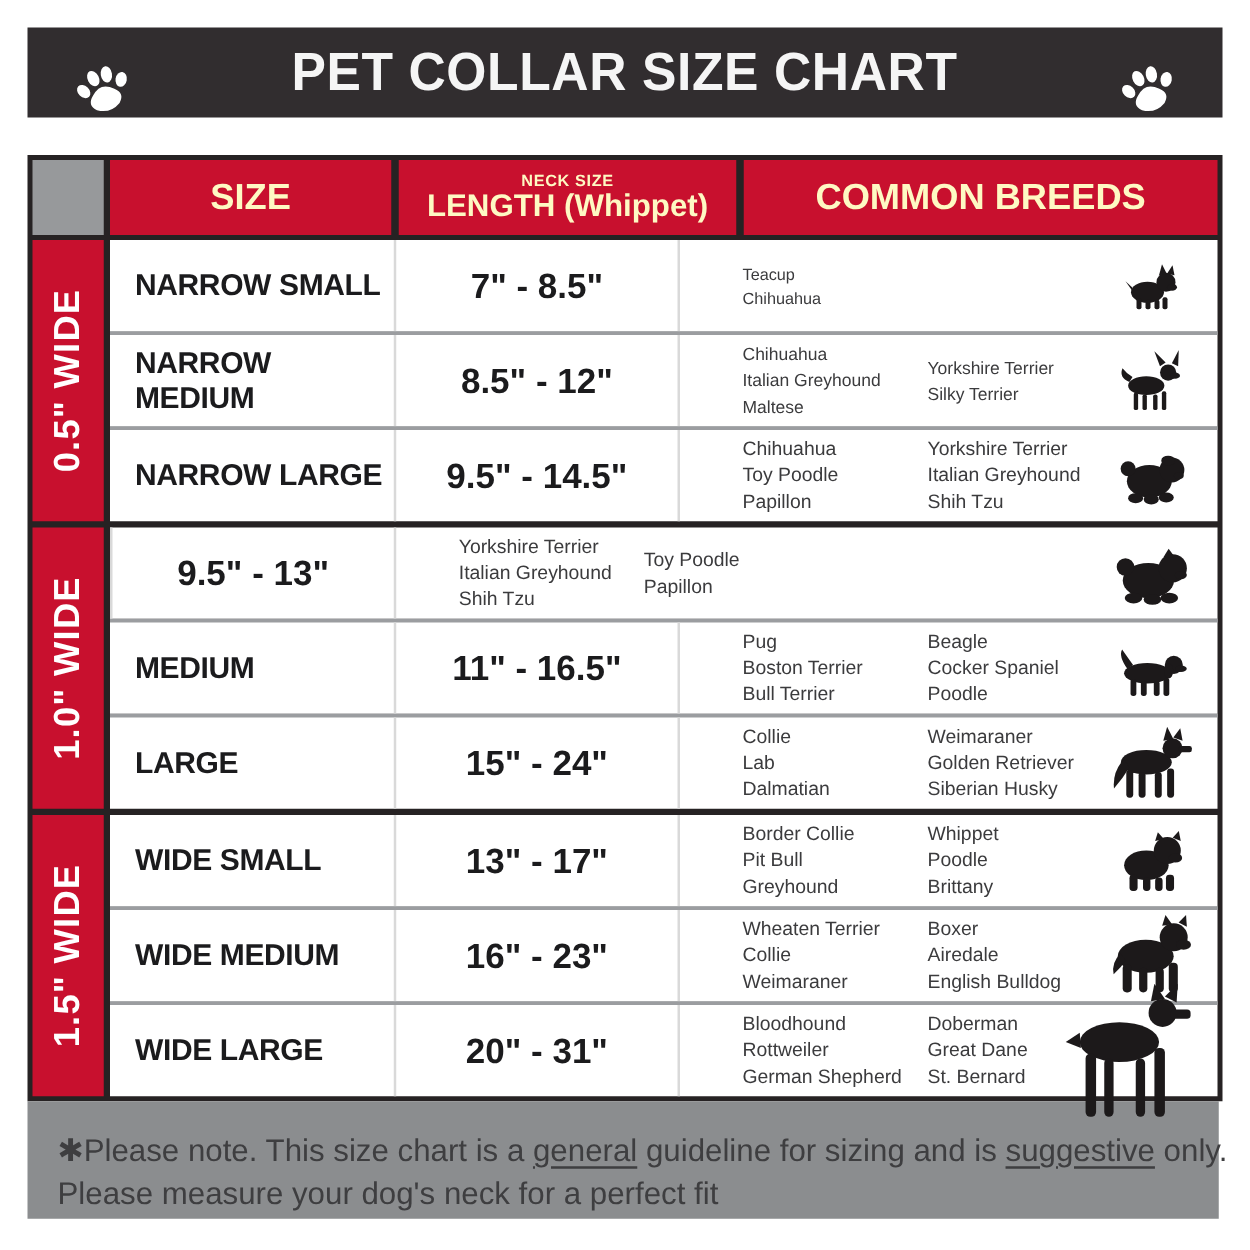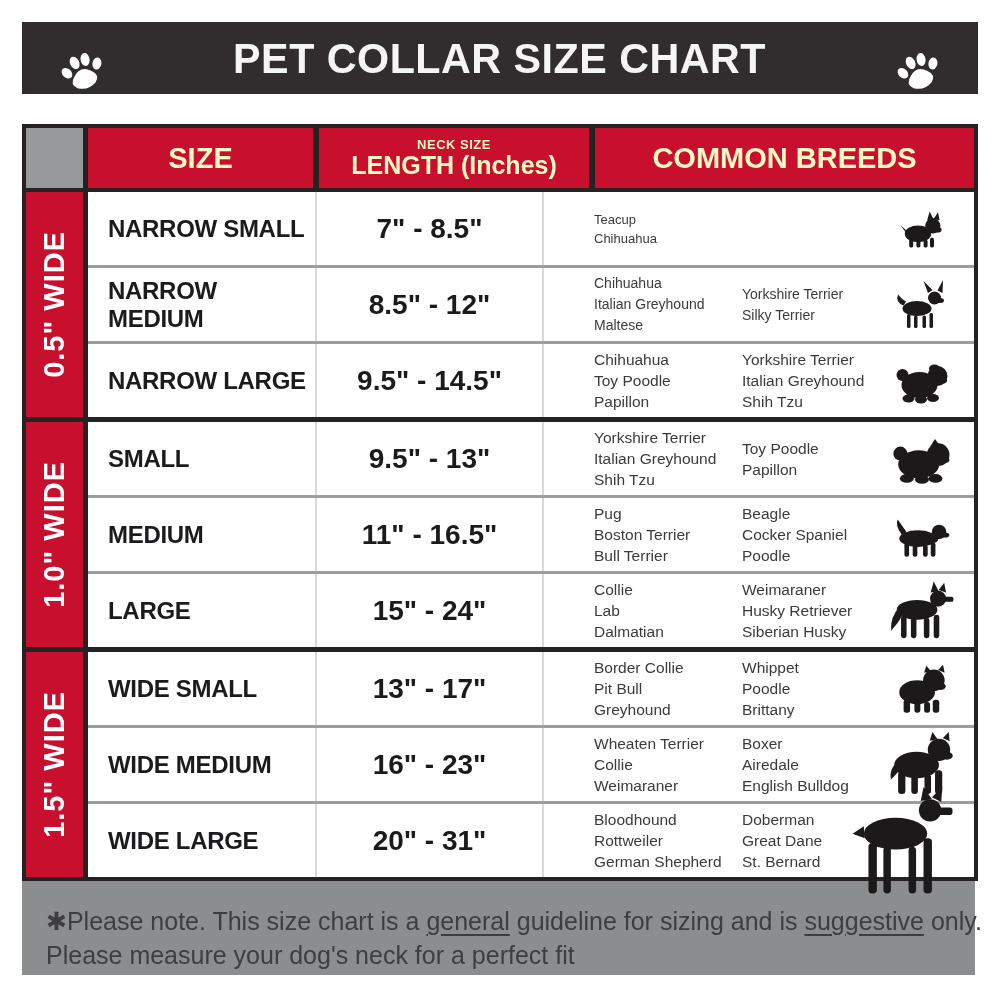--- a/index.html
+++ b/index.html
@@ -91,21 +91,21 @@
   </div>
 
   <div class="sizetable">
     <div class="thead">
       <div class="corner"></div>
       <div class="hcell size">
         <span>SIZE</span>
       </div>
       <div class="hcell length">
         <span class="small">NECK SIZE</span>
-        <span class="big">LENGTH (Inches)</span>
+        <span class="big">LENGTH (Whippet)</span>
       </div>
       <div class="hcell breeds">
         <span>COMMON BREEDS</span>
       </div>
     </div>
     <div id="table-body">
         <div class="group">
           <div class="gbar">
             <span class="vlabel">0.5" WIDE</span>
           </div>
@@ -199,21 +199,20 @@
               </div>
             </div>
           </div>
         </div>
         <div class="group">
           <div class="gbar">
             <span class="vlabel">1.0" WIDE</span>
           </div>
           <div class="grows">
             <div class="trow bs-md">
-              <div class="cell size">SMALL</div>
               <div class="cell neck">9.5" - 13"</div>
               <div class="cell breeds">
                 <div class="bcol c1">
                   <div class="bline">Yorkshire Terrier</div>
                   <div class="bline">Italian Greyhound</div>
                   <div class="bline">Shih Tzu</div>
                 </div>
                 <div class="bcol c2">
                   <div class="bline">Toy Poodle</div>
                   <div class="bline">Papillon</div>
@@ -269,21 +268,21 @@
               <div class="cell size">LARGE</div>
               <div class="cell neck">15" - 24"</div>
               <div class="cell breeds">
                 <div class="bcol c1">
                   <div class="bline">Collie</div>
                   <div class="bline">Lab</div>
                   <div class="bline">Dalmatian</div>
                 </div>
                 <div class="bcol c2">
                   <div class="bline">Weimaraner</div>
-                  <div class="bline">Husky Retriever</div>
+                  <div class="bline">Golden Retriever</div>
                   <div class="bline">Siberian Husky</div>
                 </div>
                 <div class="icon-slot">
                   <span class="dog-icon">
                     <svg viewBox="0 0 120 100" style="height:62px;width:74px">
    <ellipse cx="52" cy="48" rx="33" ry="16"></ellipse>
                       <circle cx="86" cy="30" r="13"></circle>
    <rect x="94" y="27" width="17" height="8" rx="3"></rect>
    <polygon points="74,20 79,2 87,18"></polygon>
                       <polygon points="87,16 96,4 99,20"></polygon>

